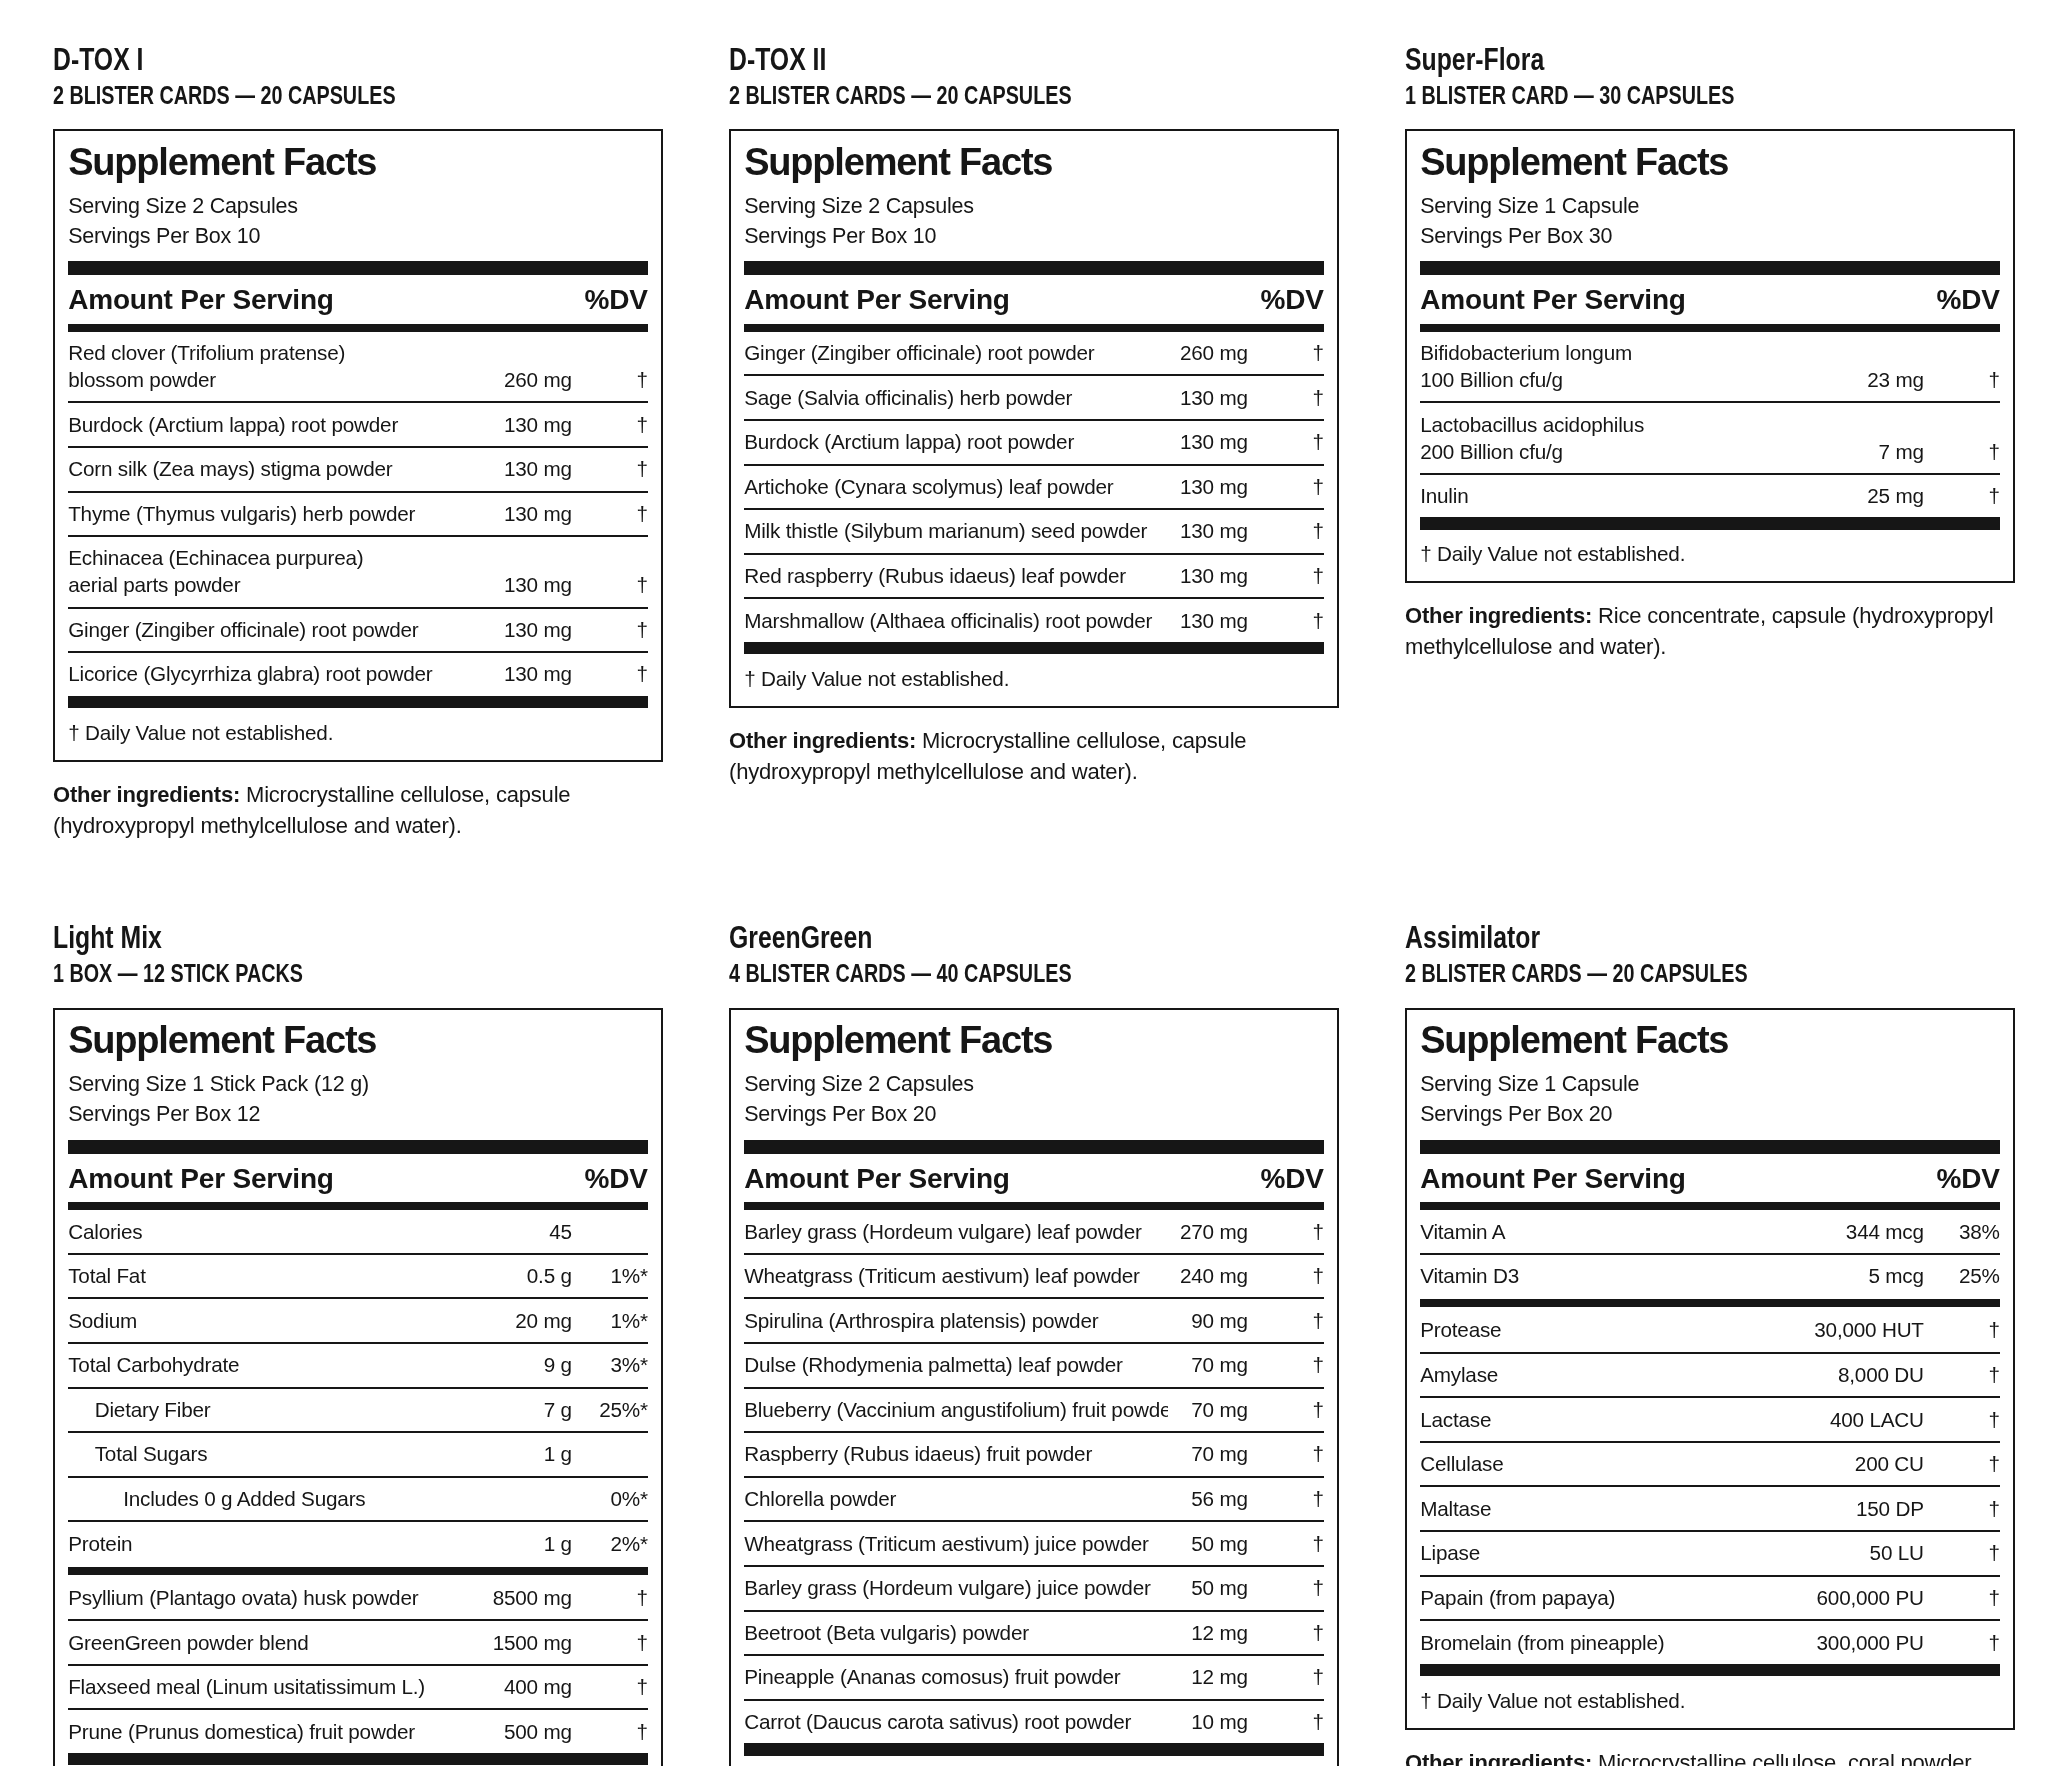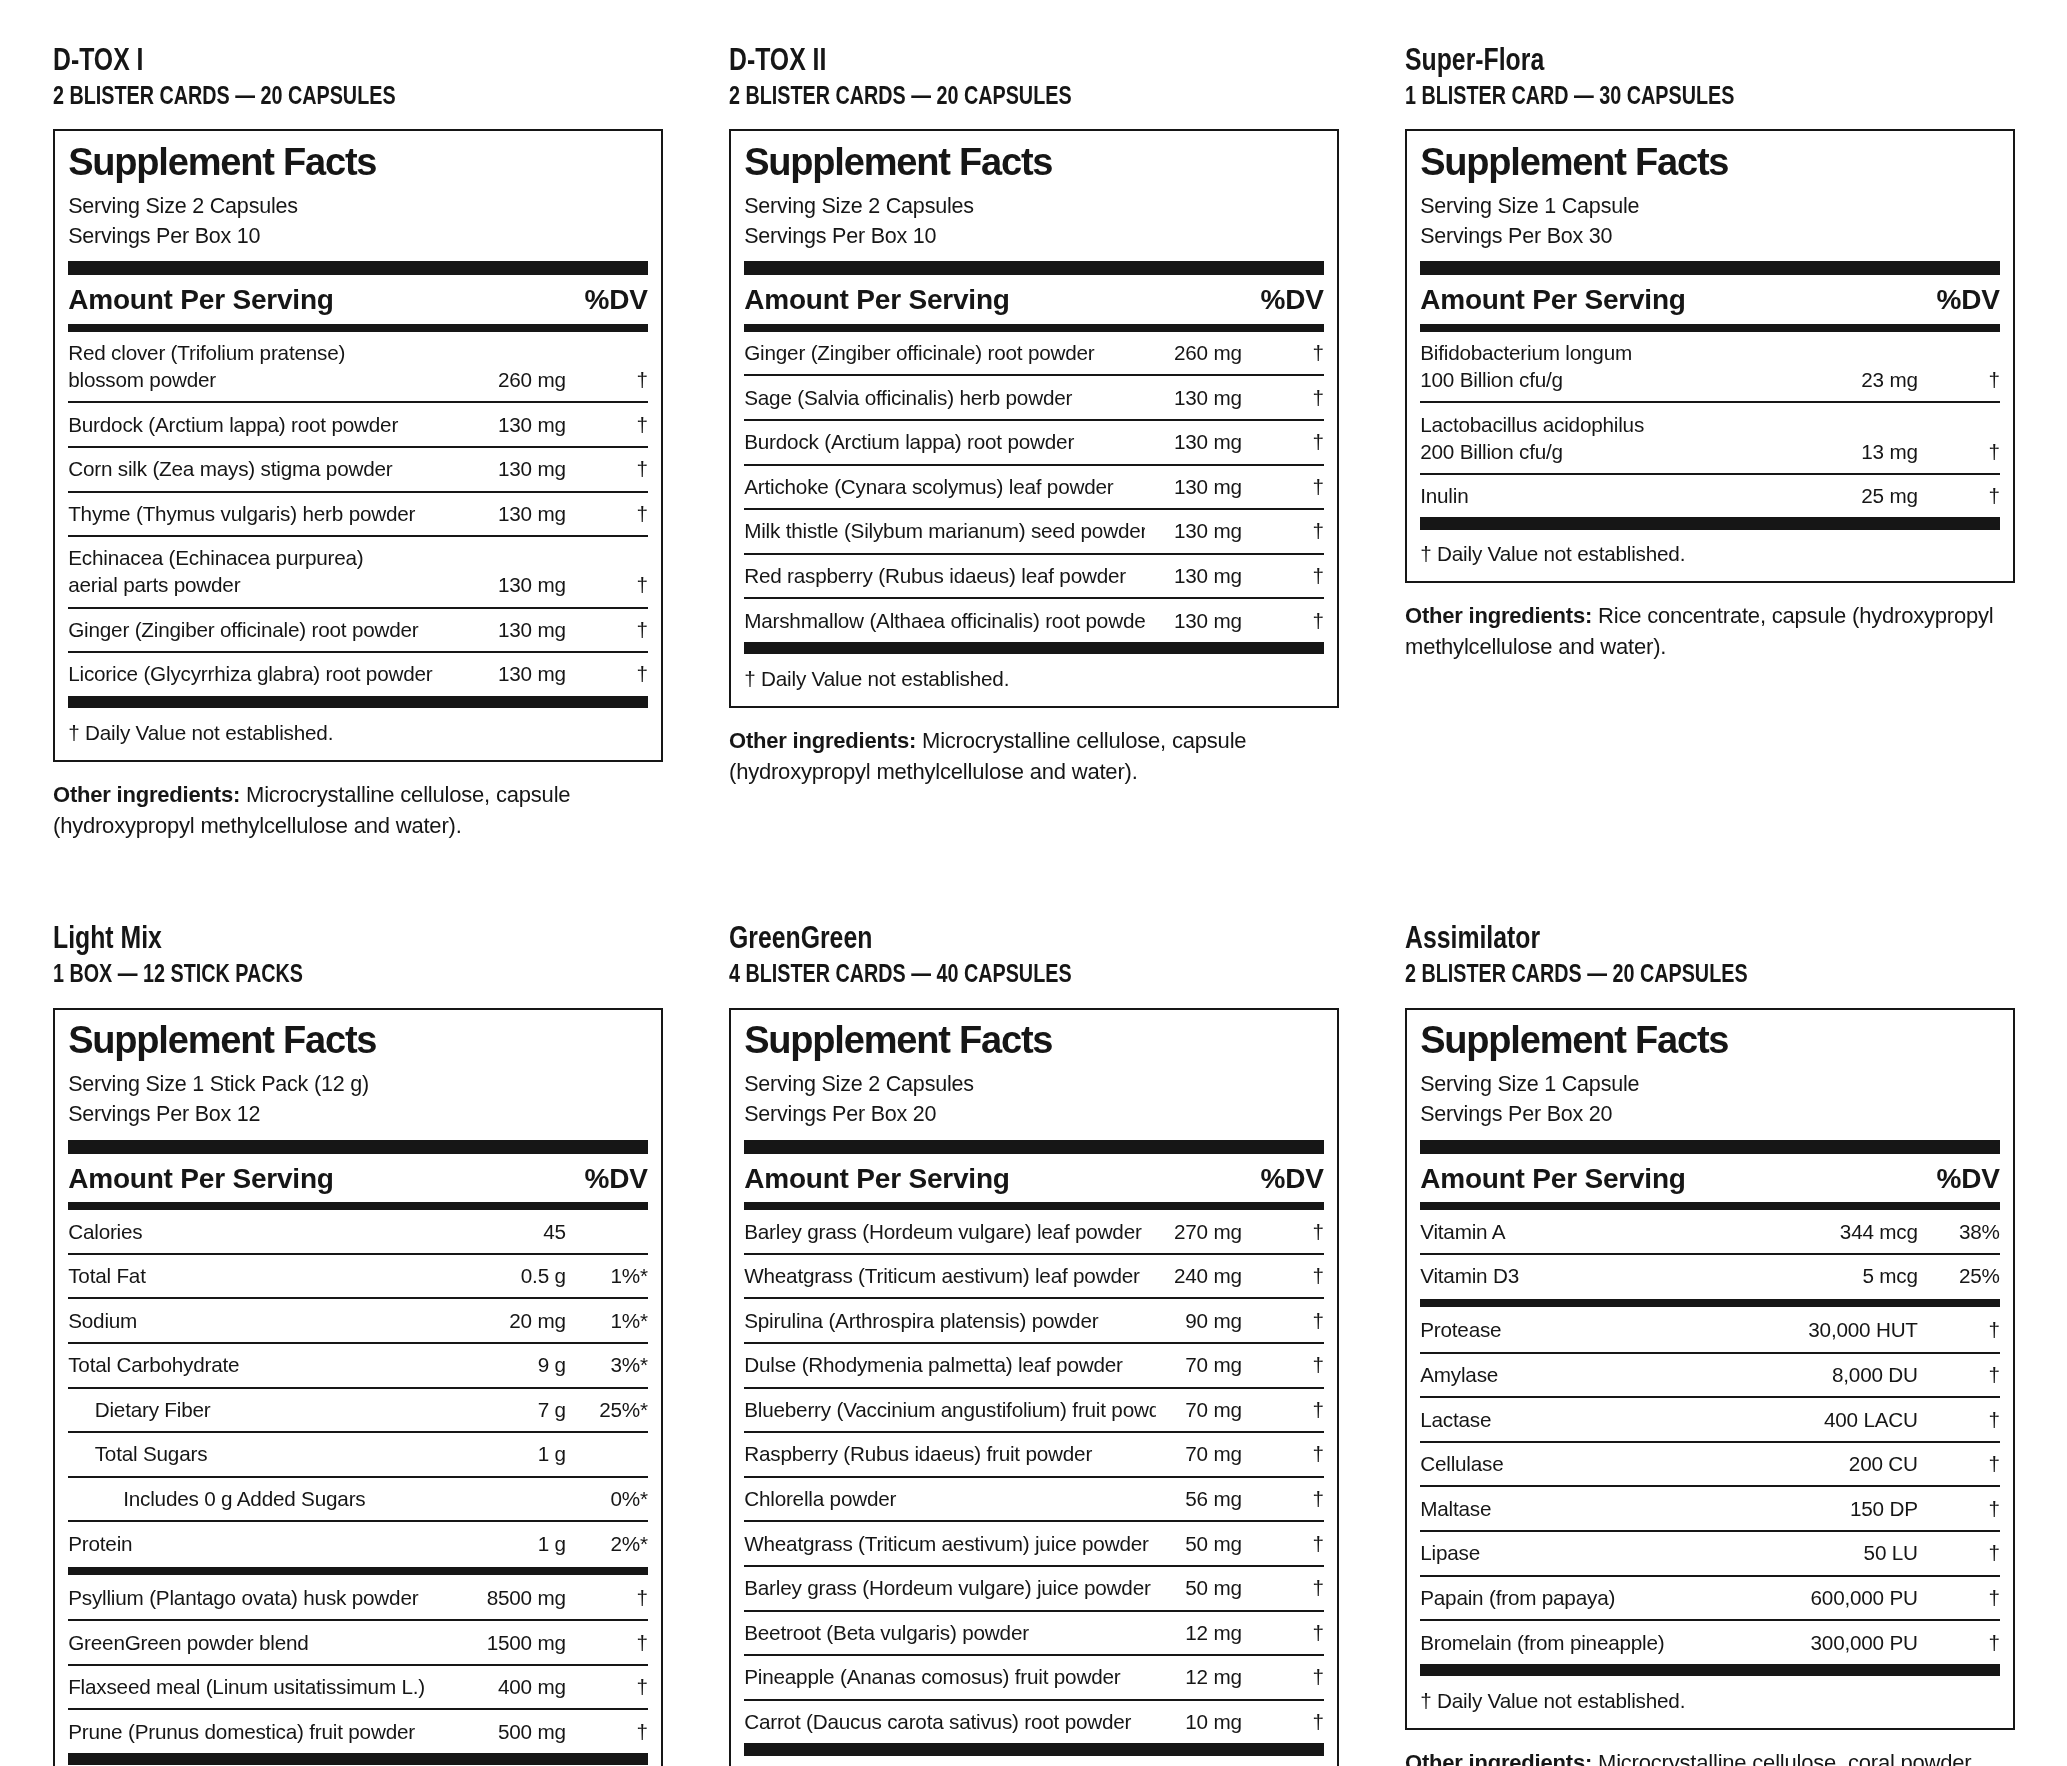--- a/index.html
+++ b/index.html
@@ -43,21 +43,21 @@
   .bar-lg{height:14px;margin-top:10px;}
   .bar-md{height:8.3px;}
   .bar-mid{height:8.3px;margin:1.7px 0;}
   .bar-bot{height:12.4px;}
   .aps-row{
     display:grid;grid-template-columns:1fr auto;align-items:end;
     font-weight:bold;font-size:28px;padding:9px 0 7.4px 0;letter-spacing:-0.2px;
   }
   .rows{}
   .ing-row{
-    display:grid;grid-template-columns:1fr auto 53px;column-gap:29px;
+    display:grid;grid-template-columns:1fr auto 53px;column-gap:23px;
     align-items:end;
     font-size:20.7px;letter-spacing:-0.2px;line-height:1.3;
     padding:8.3px 0 7.4px 0;
   }
   .ing-row:not(.no-rule){border-top:2.1px solid #161616;}
   .ing-name{min-width:0;overflow:hidden;}
   .ing-name .nm-line{
     display:inline-block;white-space:nowrap;
     transform-origin:left bottom;max-width:none;vertical-align:bottom;
   }
@@ -204,21 +204,21 @@
         </div>
         <div class="bar bar-md"></div>
         <div class="rows">
           <div class="ing-row no-rule">
             <div class="ing-name"><span class="nm-line">Bifidobacterium longum</span><span class="nm-line nm-break">100 Billion cfu/g</span></div>
             <div class="ing-amt">23 mg</div>
             <div class="ing-dv">†</div>
           </div>
           <div class="ing-row">
             <div class="ing-name"><span class="nm-line">Lactobacillus acidophilus</span><span class="nm-line nm-break">200 Billion cfu/g</span></div>
-            <div class="ing-amt">13 mg</div>
+            <div class="ing-amt">7 mg</div>
             <div class="ing-dv">†</div>
           </div>
           <div class="ing-row">
             <div class="ing-name"><span class="nm-line">Inulin</span></div>
             <div class="ing-amt">25 mg</div>
             <div class="ing-dv">†</div>
           </div>
         </div>
         <div class="bar bar-bot"></div>
         <div class="footnotes">

